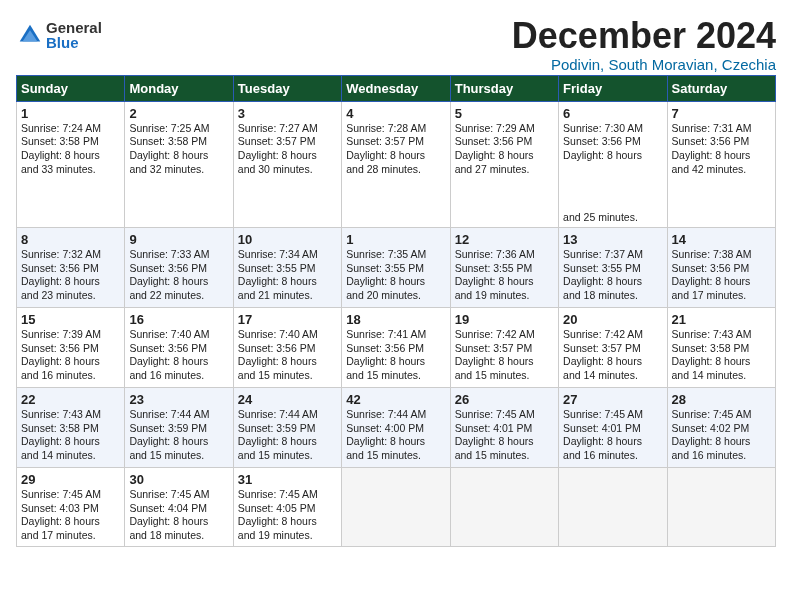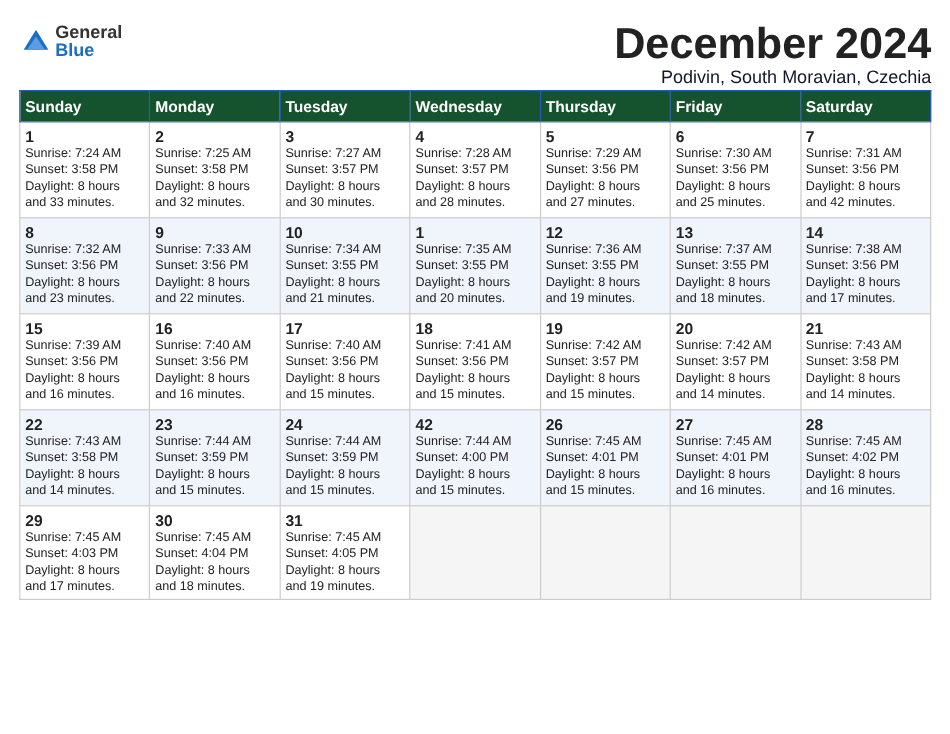--- a/index.html
+++ b/index.html
@@ -49,21 +49,21 @@
       text-align: right;
     }
     .month-title {
       font-size: 36px;
       font-weight: bold;
       color: #222;
       line-height: 1.1;
     }
     .location {
       font-size: 15px;
-      color: #0f172a;
+      color: #0369a1;
     }
     table {
       width: 100%;
       border-collapse: collapse;
       table-layout: fixed;
     }
     thead tr th {
       background: #14532d;
       color: #fff;
       font-size: 13px;
@@ -165,21 +165,21 @@
             <span style="display: block; line-height: 1.3;">Sunrise: 7:29 AM</span>
             <span style="display: block; line-height: 1.3;">Sunset: 3:56 PM</span>
             <span style="display: block; line-height: 1.3;">Daylight: 8 hours</span>
             <span style="display: block; line-height: 1.3;">and 27 minutes.</span>
           </td>
           <td>
             <span class="day-num">6</span>
             <span style="display: block; line-height: 1.3;">Sunrise: 7:30 AM</span>
             <span style="display: block; line-height: 1.3;">Sunset: 3:56 PM</span>
             <span style="display: block; line-height: 1.3;">Daylight: 8 hours</span>
-            <span style="display: block; line-height: 1.3;">and 25 minutes.</span>
+            <span style="display: block; line-height: 1.3; margin-top: 48px;">and 25 minutes.</span>
           </td>
           <td>
             <span class="day-num">7</span>
             <span style="display: block; line-height: 1.3;">Sunrise: 7:31 AM</span>
             <span style="display: block; line-height: 1.3;">Sunset: 3:56 PM</span>
             <span style="display: block; line-height: 1.3;">Daylight: 8 hours</span>
             <span style="display: block; line-height: 1.3;">and 42 minutes.</span>
           </td>
         </tr>
         <tr>

